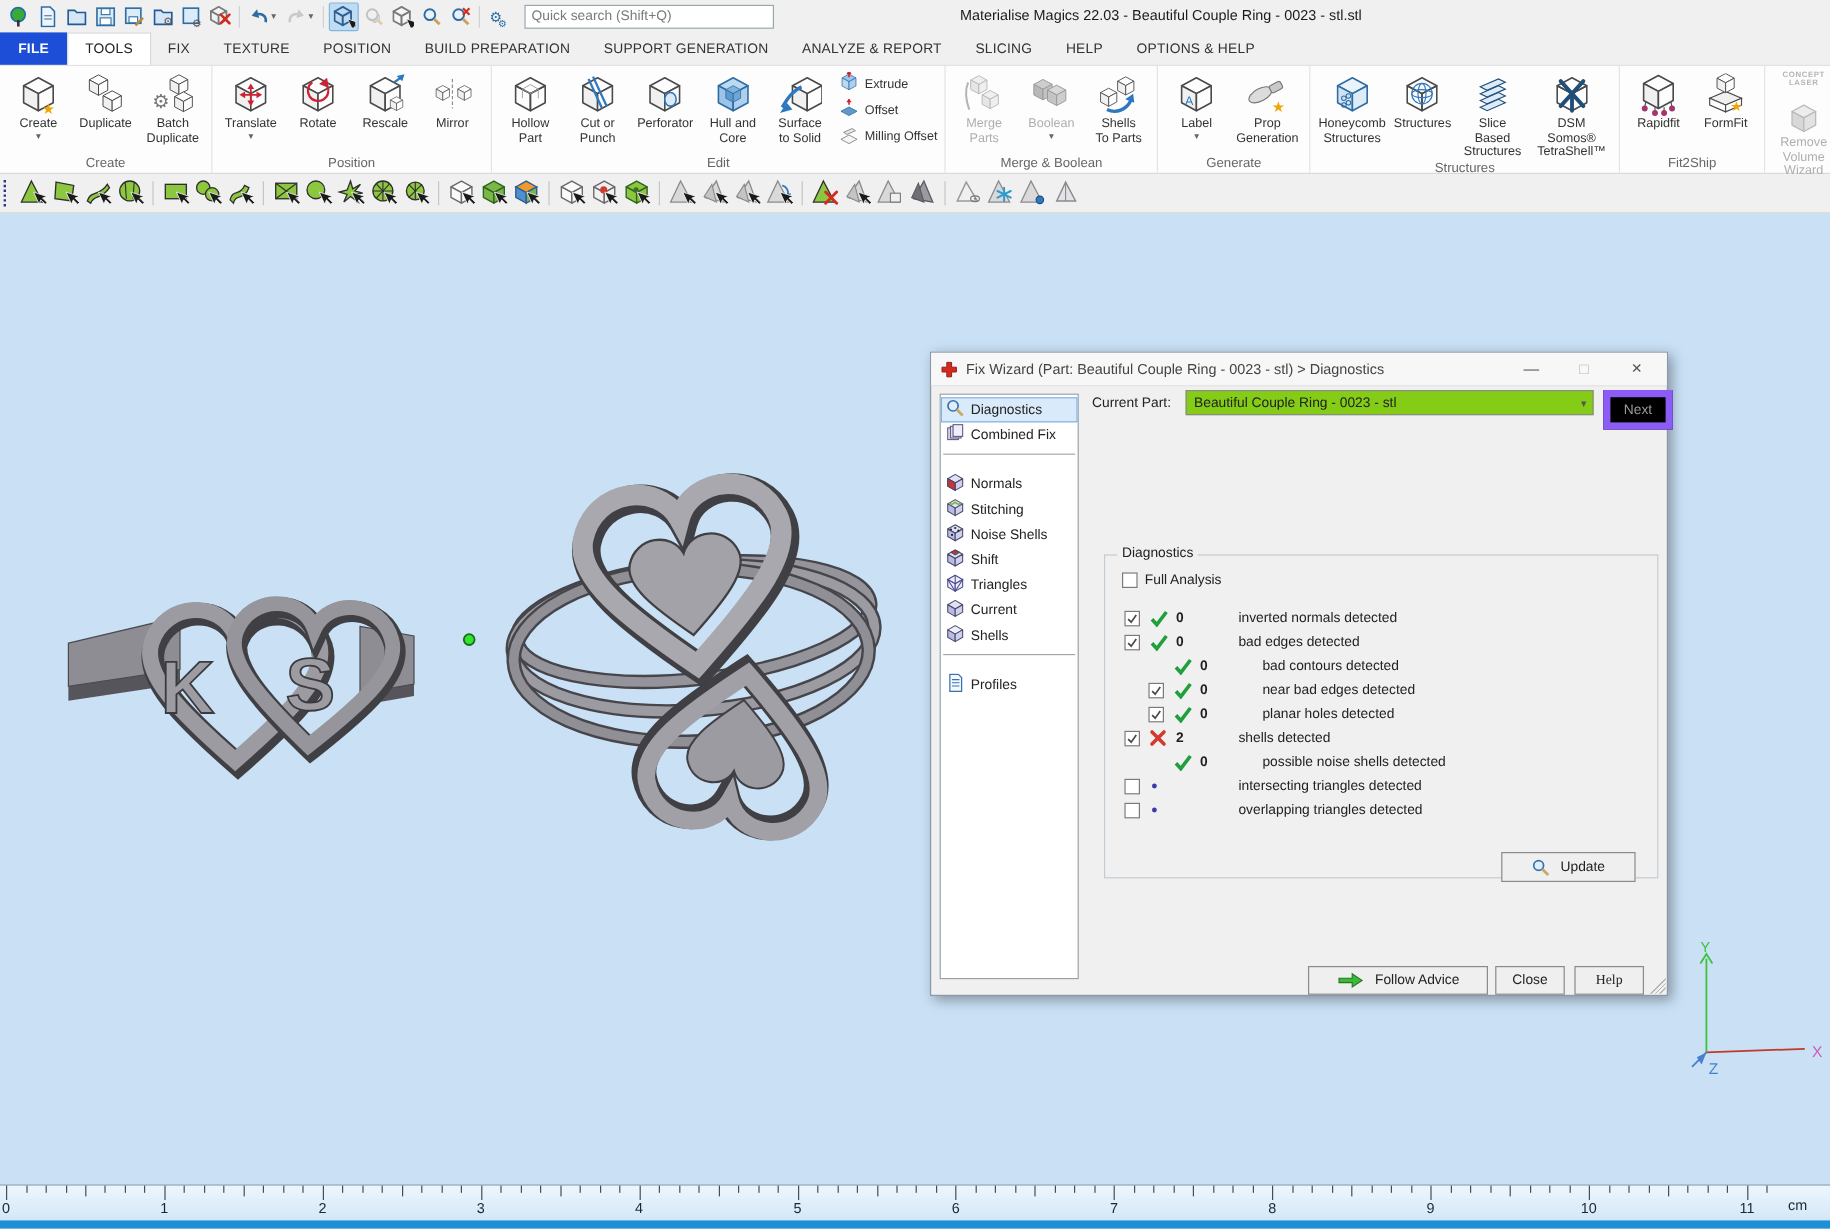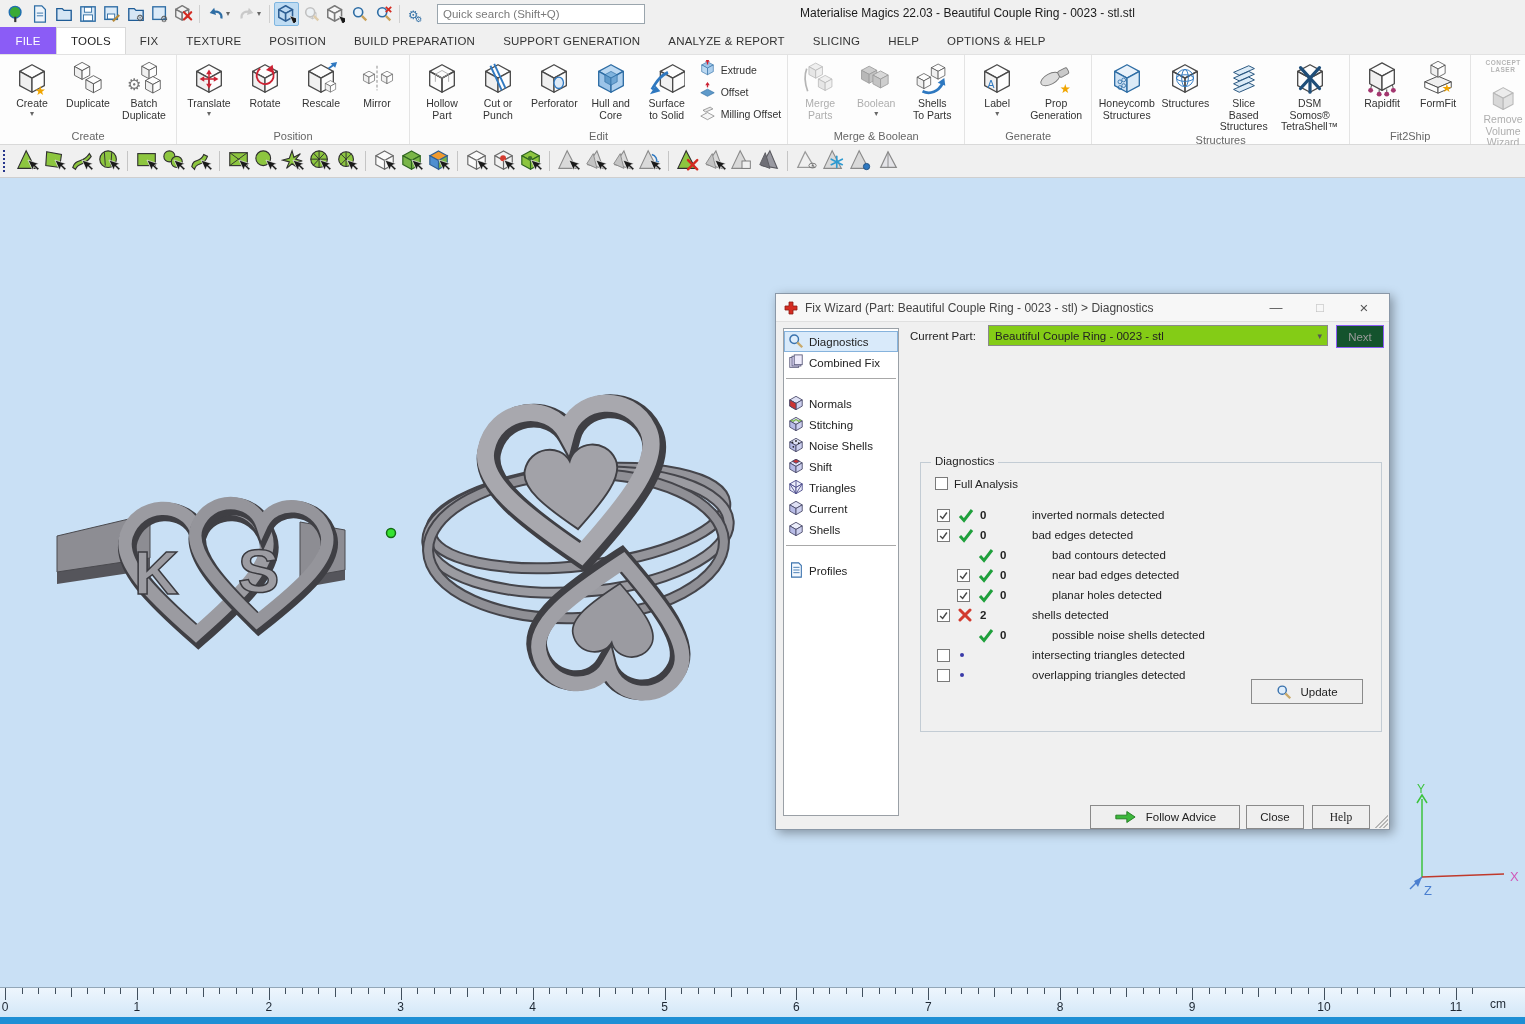--- a/index.html
+++ b/index.html
@@ -14,21 +14,21 @@
   .qa .qaicon.disabled{opacity:.45;}
   .qa .caret{font-size:8px;color:#666;margin-left:-2px;width:8px;}
   .qa .qsep{width:1px;height:18px;background:#d0d0d0;margin:0 3px;}
   .qsearch{margin-left:10px;width:196px;height:18px;border:1px solid #9aa5ad;background:#fff;font-size:11.5px;padding:0 5px;color:#333;font-family:"Liberation Sans",sans-serif;}
   .qsearch::placeholder{color:#7a7a7a;}
   .wtitle{position:absolute;left:800px;top:6px;font-size:12px;color:#1a1a1a;white-space:nowrap;}
 
   
   .menubar{position:absolute;left:0;top:27px;width:100%;height:27px;background:#f0f0f0;display:flex;align-items:stretch;border-bottom:1px solid #e2e2e2;}
   .mtab{display:flex;align-items:center;padding:0 14px;font-size:11.5px;color:#333;letter-spacing:.2px;cursor:default;}
-  .mtab.file{background:#8b5cf6;color:#fff;width:28px;justify-content:center;font-weight:normal;}
+  .mtab.file{background:#1d4ed8;color:#fff;width:28px;justify-content:center;font-weight:bold;}
   .mtab.active{background:#fff;border:1px solid #d8d8d8;border-bottom:none;color:#222;}
 
   
   .ribbon{position:absolute;left:0;top:55px;width:100%;height:89px;background:#fdfdfd;display:flex;border-bottom:1px solid #d9d9d9;}
   .rgroup{display:flex;flex-direction:column;border-right:1px solid #e4e4e4;padding:1px 4px 0 4px;}
   .rg-row{display:flex;flex:1;align-items:flex-start;}
   .rg-label{text-align:center;color:#666;font-size:11px;padding:1px 2px 2px 2px;}
   .rb{display:flex;flex-direction:column;align-items:center;padding:3px 5px 0 5px;min-width:46px;}
   .rb .ric{height:38px;display:flex;align-items:flex-end;justify-content:center;}
   .rb .rlb{font-size:10.5px;line-height:11.5px;color:#333;text-align:center;white-space:pre-line;margin-top:1px;max-width:86px;}
@@ -65,38 +65,38 @@
   .fw-ctl{position:absolute;top:0;width:32px;height:26px;display:flex;align-items:center;justify-content:center;font-size:13px;color:#555;}
   .fw-ctl.min{left:484px;} .fw-ctl.max{left:528px;color:#b9b9b9;} .fw-ctl.close{left:572px;font-size:15px;}
   .fw-side{position:absolute;left:7px;top:34px;width:116px;height:488px;background:#fff;border:1px solid #9aa0a6;padding-top:2px;box-sizing:border-box;}
   .fsitem{display:flex;align-items:center;gap:5px;height:21px;padding-left:4px;font-size:11.5px;color:#222;}
   .fsitem.selected{background:#d9eafa;outline:1px solid #86b3dd;outline-offset:-1px;}
   .fsdiv{height:1px;background:#a8a8a8;margin:5px 2px;}
   .fsgap{height:9px;}
   .fw-cplabel{position:absolute;left:134px;top:36px;font-size:11.5px;color:#222;}
   .fw-select{position:absolute;left:212px;top:31px;width:340px;height:21px;background:#84cc16;border:1px solid #8a8a8a;font-size:11.5px;display:flex;align-items:center;padding-left:6px;box-sizing:border-box;color:#222;}
   .fw-select .selcaret{position:absolute;right:5px;color:#555;font-size:9px;}
-  .fw-next{position:absolute;left:560px;top:31px;width:46px;height:21px;background:#14532d;border:1px solid #8b5cf6;color:#9a9a9a;font-size:11.5px;display:flex;align-items:center;justify-content:center;}
+  .fw-next{position:absolute;left:560px;top:31px;width:46px;height:21px;background:#000000;border:6px solid #8b5cf6;color:#9a9a9a;font-size:11.5px;display:flex;align-items:center;justify-content:center;}
   .groupbox{position:absolute;border:1px solid #c3ccd4;background:#f0f0f0;}
   .gb-label{position:absolute;top:-8px;left:10px;background:#f0f0f0;padding:0 4px;font-size:11.5px;color:#222;}
   .gb-advice{left:144px;top:85px;width:460px;height:78px;}
   .adv-text{position:absolute;left:10px;top:12px;right:26px;font-size:11.5px;color:#222;line-height:15px;}
   .adv-scroll{position:absolute;right:5px;top:8px;width:15px;bottom:8px;background:#f4f4f4;border:1px solid #dadada;display:flex;flex-direction:column;justify-content:space-between;align-items:center;}
   .adv-scroll span{font-size:7px;color:#9a9a9a;padding:2px 0;}
   .gb-diag{left:144px;top:168px;width:460px;height:268px;}
   .fa-row{position:absolute;left:14px;top:14px;display:flex;align-items:center;gap:6px;font-size:11.5px;color:#222;}
   .cbx{width:13px;height:13px;background:#fff;border:1px solid #7a7a7a;display:inline-flex;align-items:center;justify-content:center;box-sizing:border-box;}
   .fw-rows{position:absolute;left:16px;top:42px;right:10px;}
   .fw-row{display:flex;align-items:center;height:20px;font-size:11.5px;color:#222;}
   .fw-row .sp20{width:20px;flex:none;}
   .fw-row .ccb{width:21px;flex:none;display:flex;align-items:center;}
   .fw-row .cmk{width:22px;flex:none;display:flex;align-items:center;}
   .fw-row .cct{width:26px;flex:none;font-weight:bold;font-size:11.5px;}
   .fw-row .clb{margin-left:26px;white-space:nowrap;}
-  .fw-update{position:absolute;left:330px;top:216px;width:110px;height:23px;background:#efefef;border:1px solid #8a8a8a;display:flex;align-items:center;justify-content:center;gap:8px;font-size:11.5px;color:#222;}
+  .fw-update{position:absolute;left:330px;top:247px;width:110px;height:23px;background:#efefef;border:1px solid #8a8a8a;display:flex;align-items:center;justify-content:center;gap:8px;font-size:11.5px;color:#222;}
   .fw-footer-btn{position:absolute;top:511px;height:24px;background:#efefef;border:1px solid #8a8a8a;display:flex;align-items:center;justify-content:center;font-size:11.5px;color:#222;box-sizing:border-box;}
   .fb-advice{left:314px;width:150px;gap:10px;}
   .fb-close{left:470px;width:58px;}
   .fb-help{left:536px;width:58px;font-family:Liberation Serif, serif;}
   .fw-grip{position:absolute;right:1px;bottom:1px;width:13px;height:13px;
     background:linear-gradient(135deg,transparent 50%,#b5b5b5 50%,#b5b5b5 55%,transparent 55%,transparent 65%,#b5b5b5 65%,#b5b5b5 70%,transparent 70%,transparent 80%,#b5b5b5 80%,#b5b5b5 85%,transparent 85%);}
 </style>
 </head>
 <body>
 

